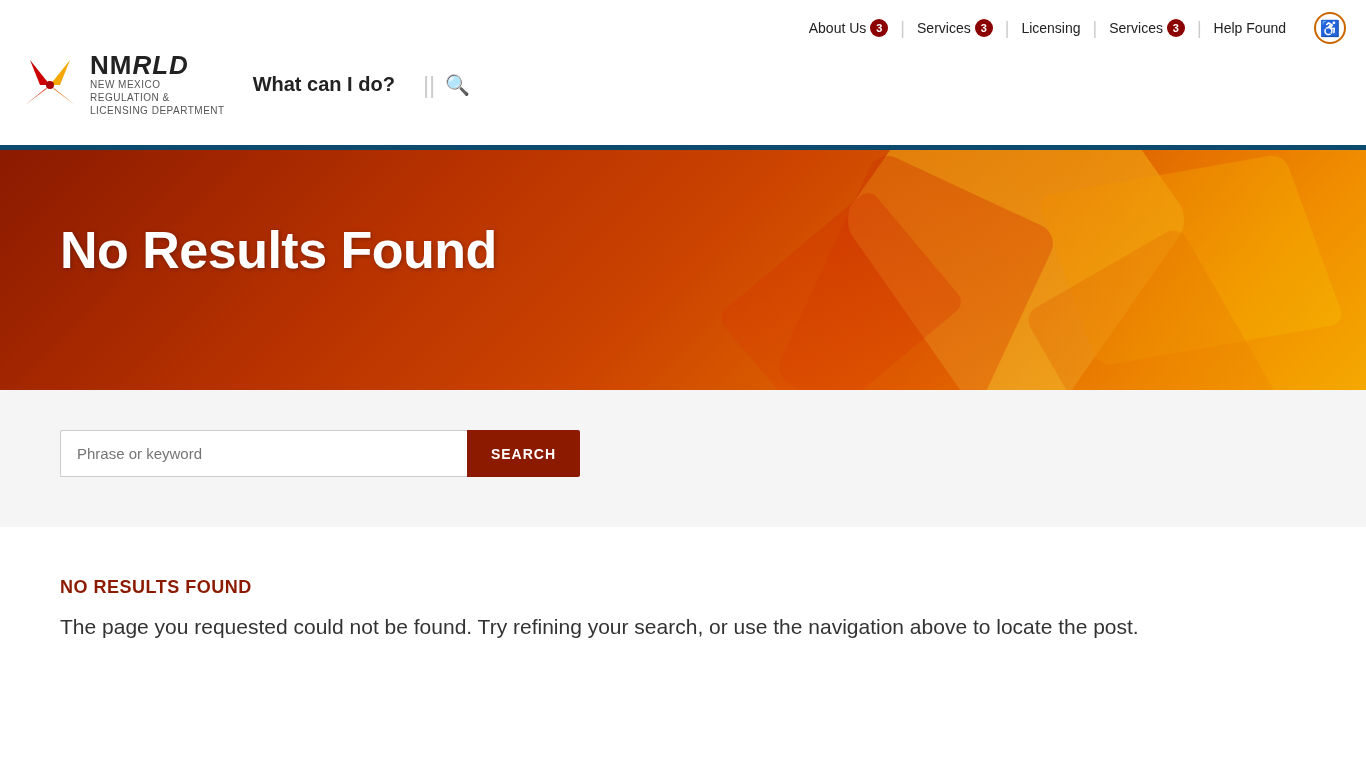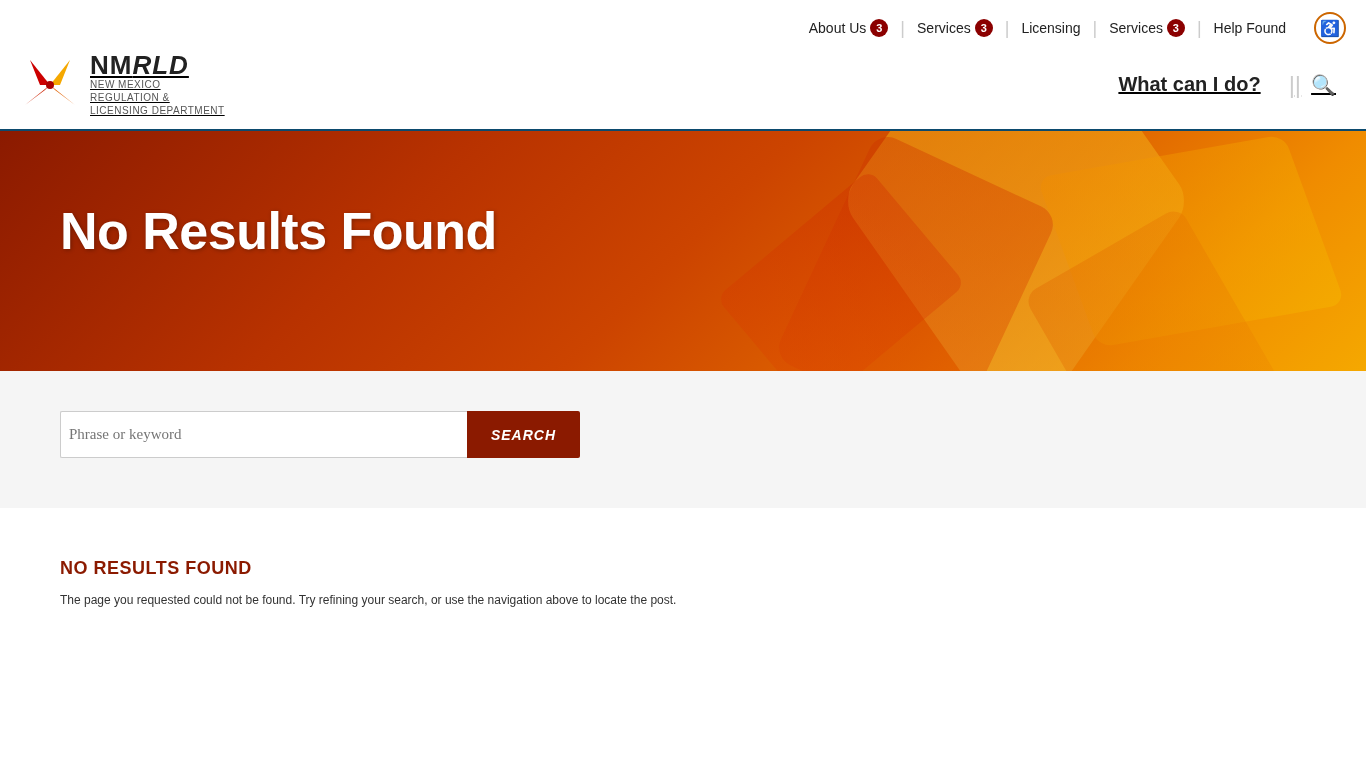--- a/index.html
+++ b/index.html
@@ -1,21 +1,21 @@
 <!DOCTYPE html>
 <html><head>
   <meta charset="utf-8">
   <style>
     * { margin: 0; padding: 0; box-sizing: border-box; }
     body { font-family: Arial, Helvetica, sans-serif; background: #fff; width: 1366px; min-height: 768px; overflow-x: hidden; }
 
     
     .header {
       background: #fff;
-      border-bottom: 2px solid #0c4a6e;
+      border-bottom: 5px solid #0c4a6e;
       position: relative;
       z-index: 10;
     }
     .top-nav {
       display: flex;
       justify-content: flex-end;
       align-items: center;
       padding: 12px 20px 0 20px;
       gap: 0;
       font-size: 14px;
@@ -58,23 +58,21 @@
       justify-content: center;
       cursor: pointer;
       margin-left: 16px;
       color: #cc6600;
       font-size: 16px;
     }
 
     .main-nav {
       display: flex;
       align-items: center;
-      padding: 8px 20px 12px 20px;
-      justify-content: space-between;
-      text-decoration: underline;
+      padding: 8px 20px 28px 20px;
     }
     .logo-area {
       display: flex;
       align-items: center;
       gap: 10px;
     }
     .logo-icon {
       width: 60px;
       height: 60px;
     }
@@ -209,58 +207,56 @@
       background: #f5f5f5;
       padding: 40px 60px 50px 60px;
     }
     .search-form {
       display: flex;
       align-items: stretch;
       max-width: 520px;
     }
     .search-input {
       flex: 1;
-      padding: 14px 8px;
+      padding: 14px 16px;
       border: 1px solid #ccc;
       border-right: none;
       font-size: 15px;
       color: #999;
       outline: none;
       background: #fff;
       border-radius: 2px 0 0 2px;
-      font-family: Liberation Serif, serif;
     }
     .search-btn {
       background: #8B1A00;
       color: #fff;
       border: none;
       padding: 2px 24px;
       font-size: 14px;
       font-weight: 700;
       cursor: pointer;
       letter-spacing: 1px;
       border-radius: 0 2px 2px 0;
-      font-style: italic;
     }
 
     
     .content-section {
       padding: 50px 60px;
       background: #fff;
     }
     .no-results-title {
       font-size: 18px;
       font-weight: 800;
       color: #8B1A00;
       text-transform: uppercase;
       letter-spacing: 0.5px;
       margin-bottom: 12px;
     }
     .no-results-text {
-      font-size: 12px;
+      font-size: 21px;
       color: #333;
       line-height: 1.6;
     }
   </style>
 </head>
 <body>
 
 <div class="header">
 
   <div class="top-nav">

